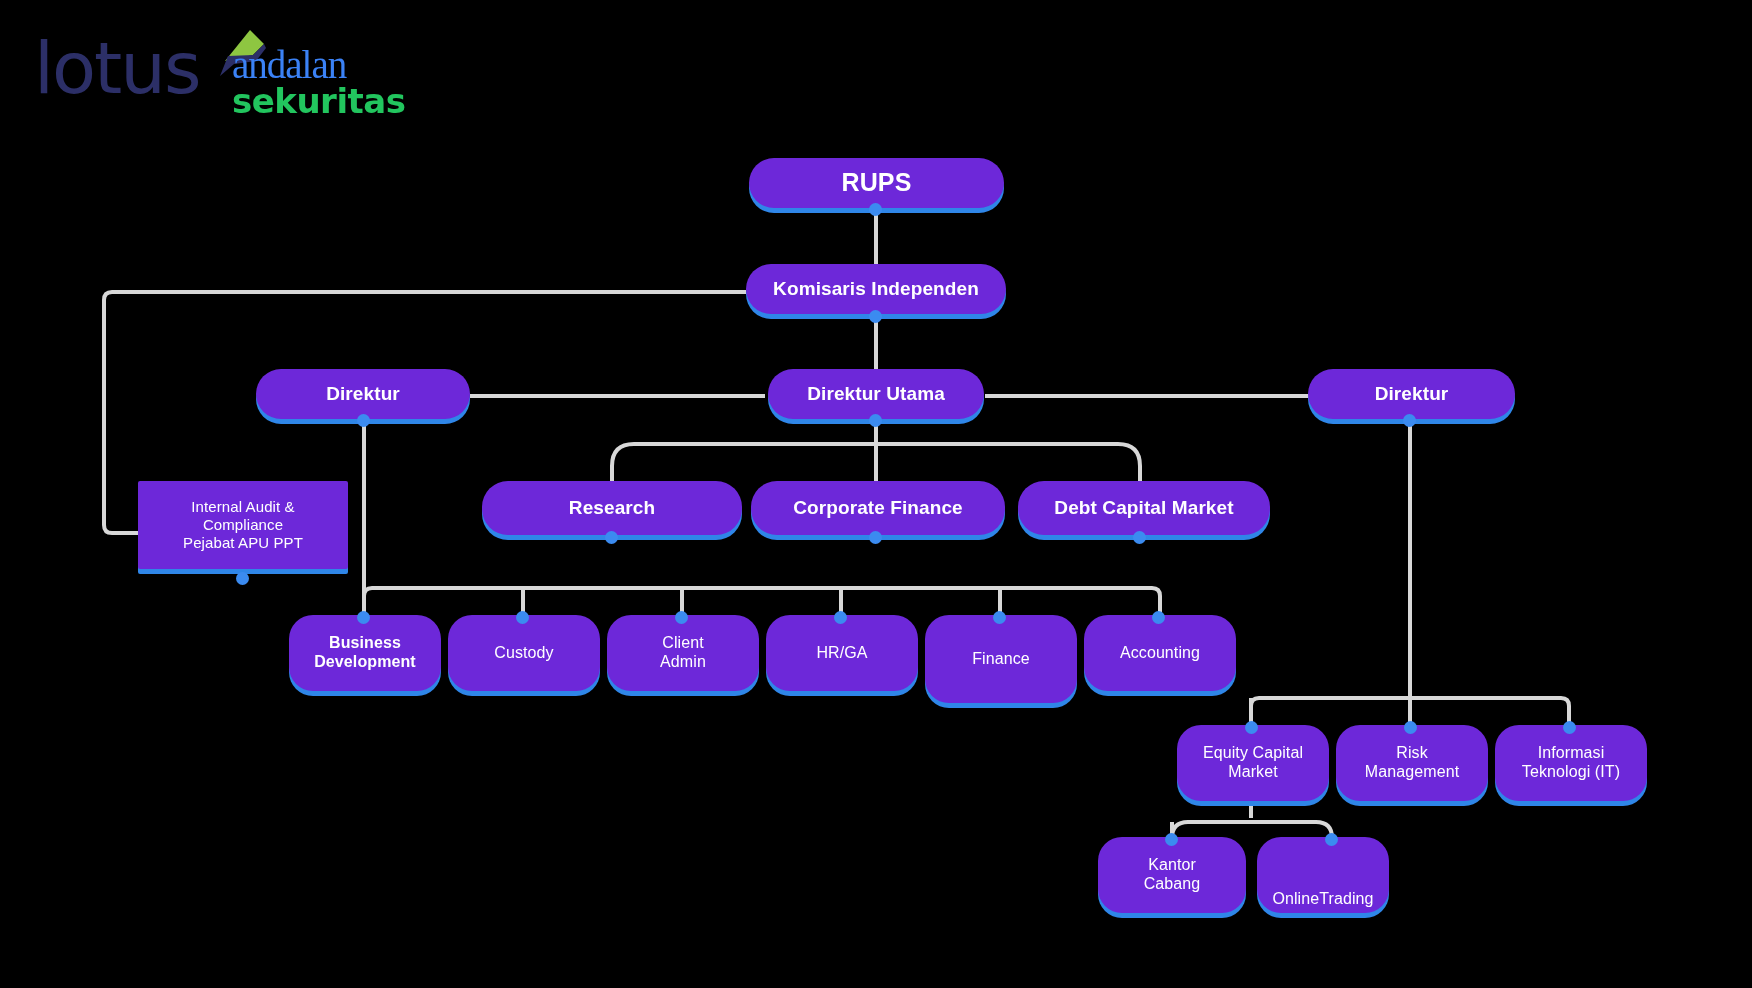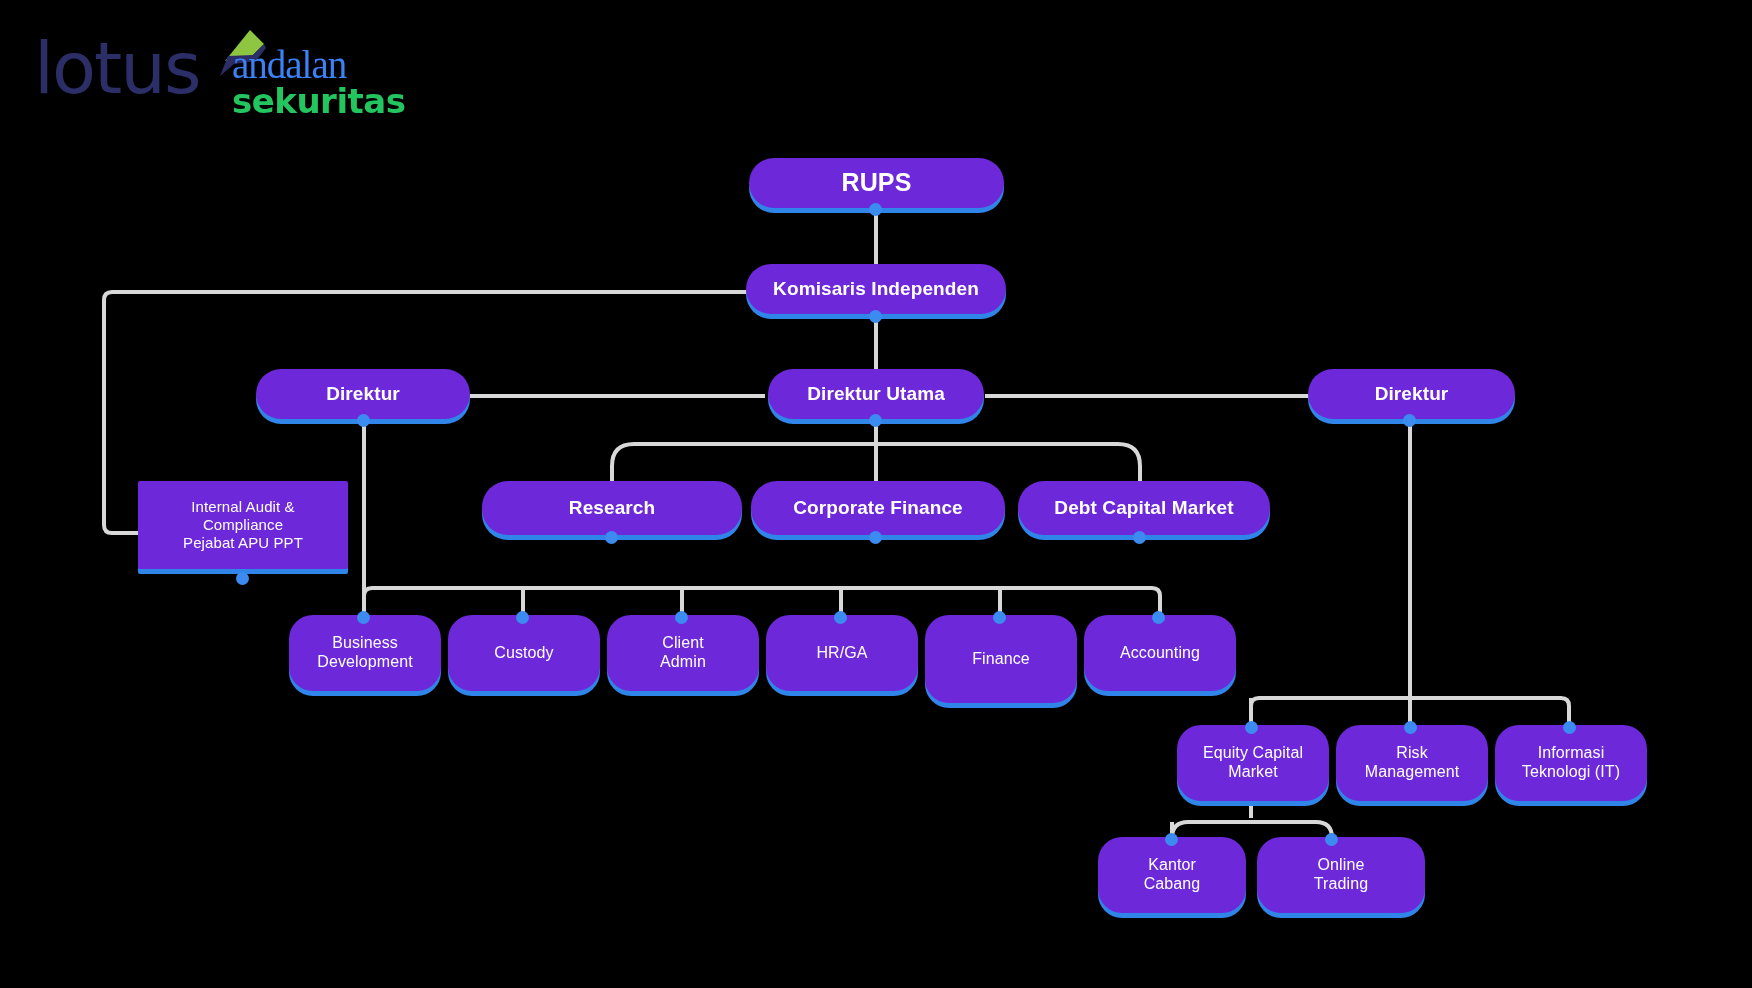--- a/index.html
+++ b/index.html
@@ -147,21 +147,21 @@
   <div class="node med" style="left:751px;top:481px;width:254px;height:54px;">
     <span>Corporate Finance</span>
   </div>
   <div class="dot" style="left:869px;top:531px;"></div>
 
   <div class="node med" style="left:1018px;top:481px;width:252px;height:54px;">
     <span>Debt Capital Market</span>
   </div>
   <div class="dot" style="left:1133px;top:531px;"></div>
 
-  <div class="node small" style="left:289px;top:615px;width:152px;height:76px;flex-direction:column;">
+  <div class="node small" style="left:289px;top:615px;width:152px;height:76px;flex-direction:column;font-weight:bold;">
     <span>Business</span>
     <span>Development</span>
   </div>
   <div class="dot" style="left:357px;top:611px;"></div>
 
   <div class="node small" style="left:448px;top:615px;width:152px;height:76px;">
     <span>Custody</span>
   </div>
   <div class="dot" style="left:516px;top:611px;"></div>
 
@@ -203,19 +203,19 @@
     <span>Teknologi (IT)</span>
   </div>
   <div class="dot" style="left:1563px;top:721px;"></div>
 
   <div class="node small" style="left:1098px;top:837px;width:148px;height:76px;flex-direction:column;">
     <span>Kantor</span>
     <span>Cabang</span>
   </div>
   <div class="dot" style="left:1165px;top:833px;"></div>
 
-  <div class="node small" style="left:1257px;top:837px;width:168px;height:76px;flex-direction:column;">
+  <div class="node small" style="left:1257px;top:837px;width:132px;height:76px;flex-direction:row;align-items:flex-end;">
     <span>Online</span>
     <span>Trading</span>
   </div>
   <div class="dot" style="left:1325px;top:833px;"></div>
 
 </div>
 
 </body></html>

